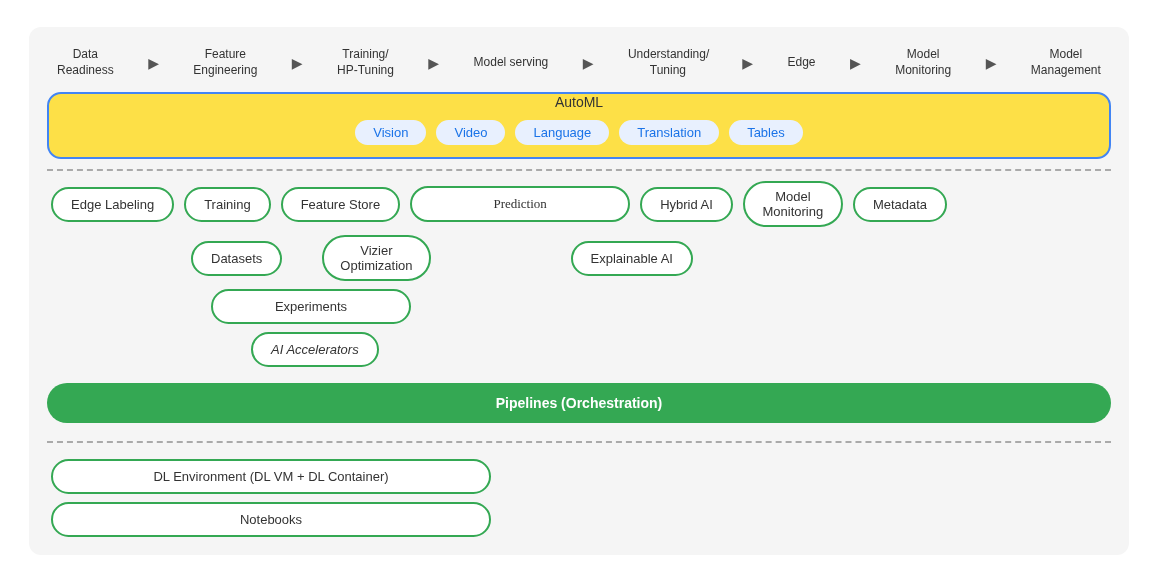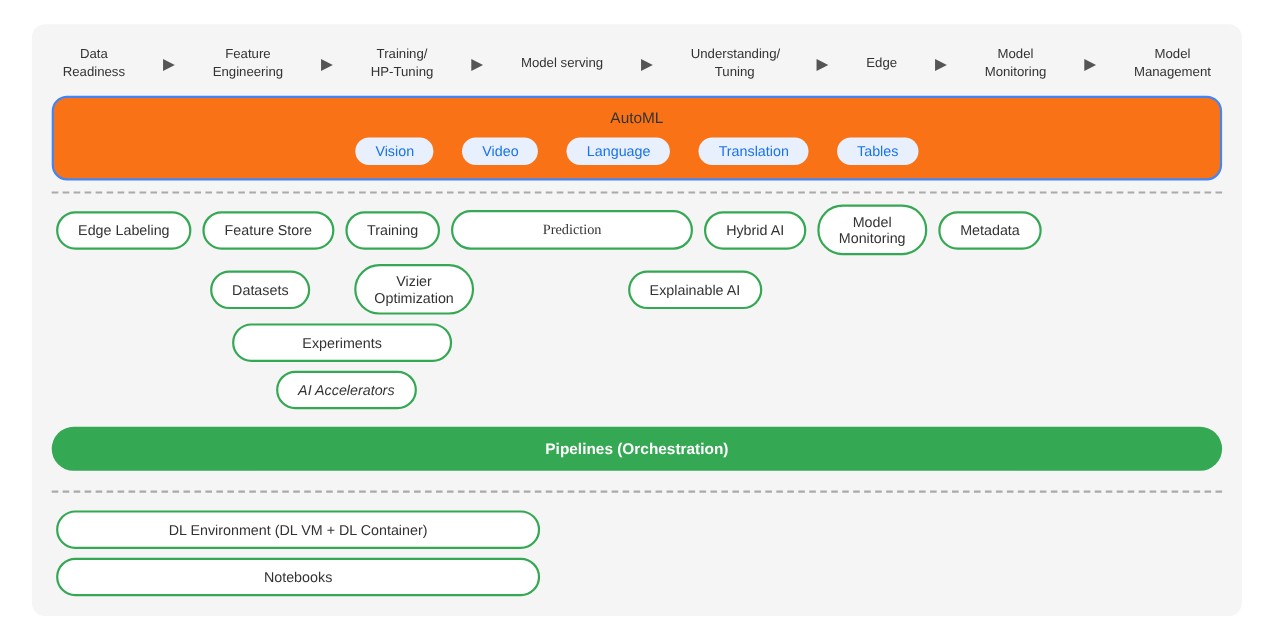--- a/index.html
+++ b/index.html
@@ -44,34 +44,34 @@
     .arrow-right {
       color: #555;
       font-size: 14px;
       margin: 0 2px;
     }
 
     
     .automl-section {
       border: 2.5px solid #4285f4;
       border-radius: 14px;
-      padding: 10px 16px 12px;
+      padding: 0 16px 12px;
       margin-bottom: 0;
-      background: #f97316;
+      background: #fde047;
       position: relative;
     }
     .automl-title {
       text-align: center;
       font-size: 14px;
       color: #333;
       margin-bottom: 10px;
     }
     .automl-chips {
       display: flex;
-      gap: 26px;
+      gap: 10px;
       justify-content: center;
       flex-wrap: wrap;
     }
     .automl-chip {
       background: #e8f0fe;
       border-radius: 20px;
       padding: 5px 18px;
       font-size: 13px;
       color: #1a73e8;
       border: none;
@@ -193,22 +193,22 @@
       <span class="automl-chip">Tables</span>
     </div>
   </div>
 
   <hr class="dashed-separator">
 
   <div class="main-area">
 
     <div style="display:flex; align-items:center; gap:10px; flex-wrap:nowrap; padding: 0 4px;">
       <div class="pill">Edge Labeling</div>
+      <div class="pill">Training</div>
       <div class="pill">Feature Store</div>
-      <div class="pill">Training</div>
       <div class="pill prediction-pill" style="min-width:220px;font-family:Liberation Serif, serif;">Prediction</div>
       <div class="pill">Hybrid AI</div>
       <div class="pill pill-double" style="min-width:100px; text-align:center; white-space:pre-line;">Model
 Monitoring</div>
       <div class="pill">Metadata</div>
     </div>
 
     <div style="display:flex; align-items:center; gap:10px; flex-wrap:nowrap; padding: 0 4px; margin-left: 140px;">
       <div class="pill">Datasets</div>
       <div style="width:20px;"></div>

